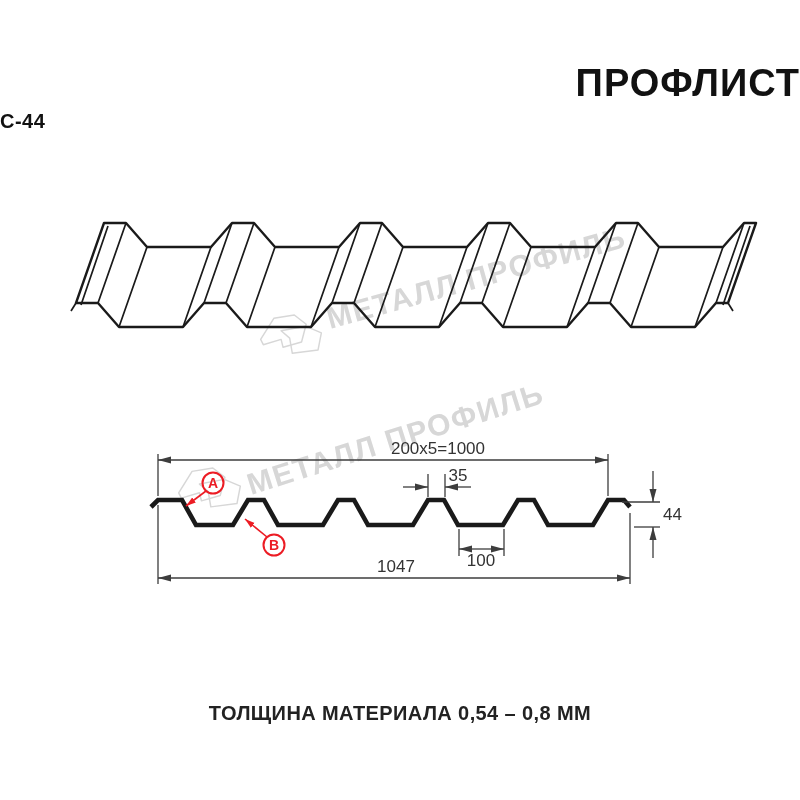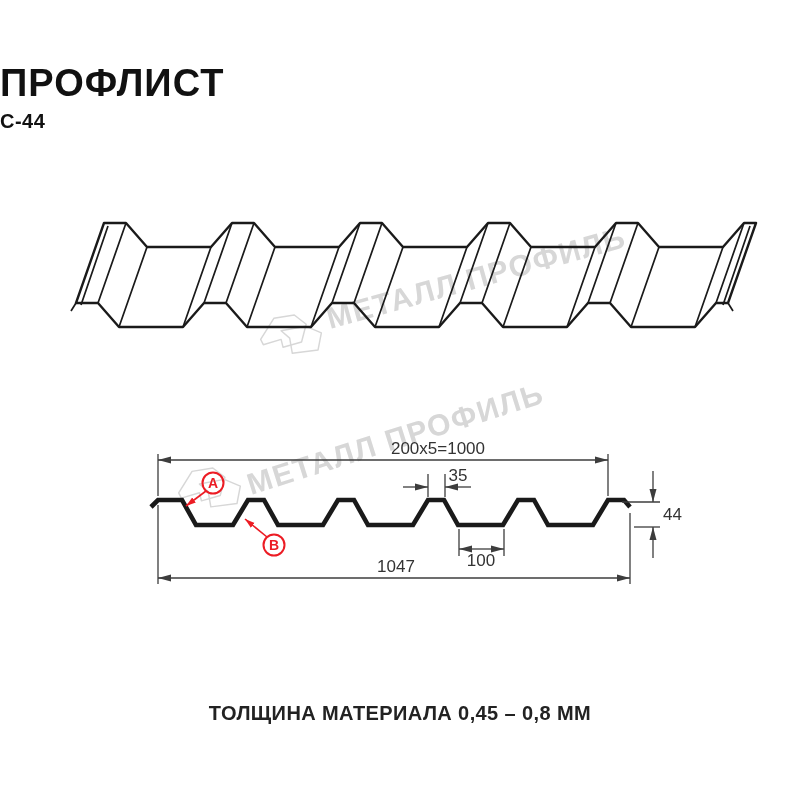--- a/index.html
+++ b/index.html
@@ -4,21 +4,21 @@
 <style>
   :root{
     --ink:#1a1a1a;
     --dim:#3d3d3d;
     --red:#EC1C24;
     --wm:#d7d7d7;
   }
   html,body{margin:0;padding:0;background:#fff;}
   .page{position:relative;width:800px;height:800px;background:#fff;overflow:hidden;
         font-family:"Liberation Sans", sans-serif;}
-  .title{position:absolute;left:0;top:62px;width:800px;text-align:left;
+  .title{position:absolute;left:0;top:62px;width:800px;text-align:right;
          font-size:38px;font-weight:bold;letter-spacing:1px;color:#111;}
   .subtitle{position:absolute;left:0;top:110px;width:800px;text-align:left;
          font-size:20px;font-weight:bold;letter-spacing:.5px;color:#111;}
   .footer{position:absolute;left:0;top:702px;width:800px;text-align:center;
          font-size:20px;font-weight:600;letter-spacing:.4px;color:#222;}
   svg{position:absolute;left:0;top:0;}
   .wm-text{font-size:30px;font-weight:bold;letter-spacing:1.5px;fill:var(--wm);}
   .wm-logo{fill:none;stroke:var(--wm);stroke-width:2.2;stroke-linejoin:round;}
   .outline{fill:none;stroke:var(--ink);stroke-width:2.4;stroke-linejoin:round;}
   .inner{fill:none;stroke:var(--ink);stroke-width:1.7;}
@@ -119,14 +119,14 @@
       </g>
 
       <g>
         <circle class="redcirc" cx="274" cy="545" r="10.5"></circle>
         <text class="redtext" x="274" y="550" text-anchor="middle">В</text>
         <line class="redline" x1="267" y1="537" x2="245" y2="519" marker-end="url(#arr-red)"></line>
       </g>
     </g>
   </svg>
 
-  <div class="footer">ТОЛЩИНА МАТЕРИАЛА 0,45 – 0,8 ММ</div>
+  <div class="footer">ТОЛЩИНА МАТЕРИАЛА 0,54 – 0,8 ММ</div>
 </div>
 
 </body></html>

